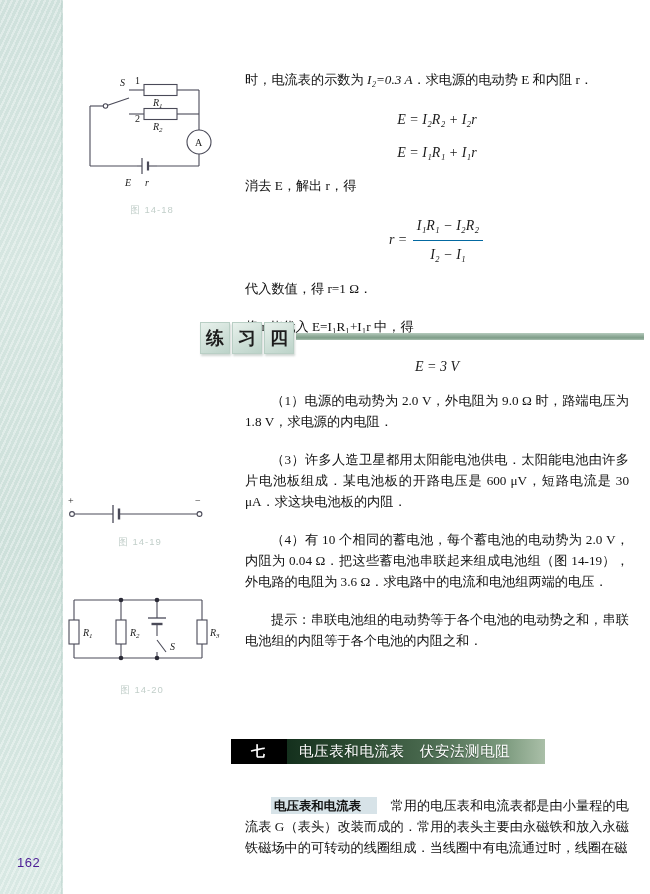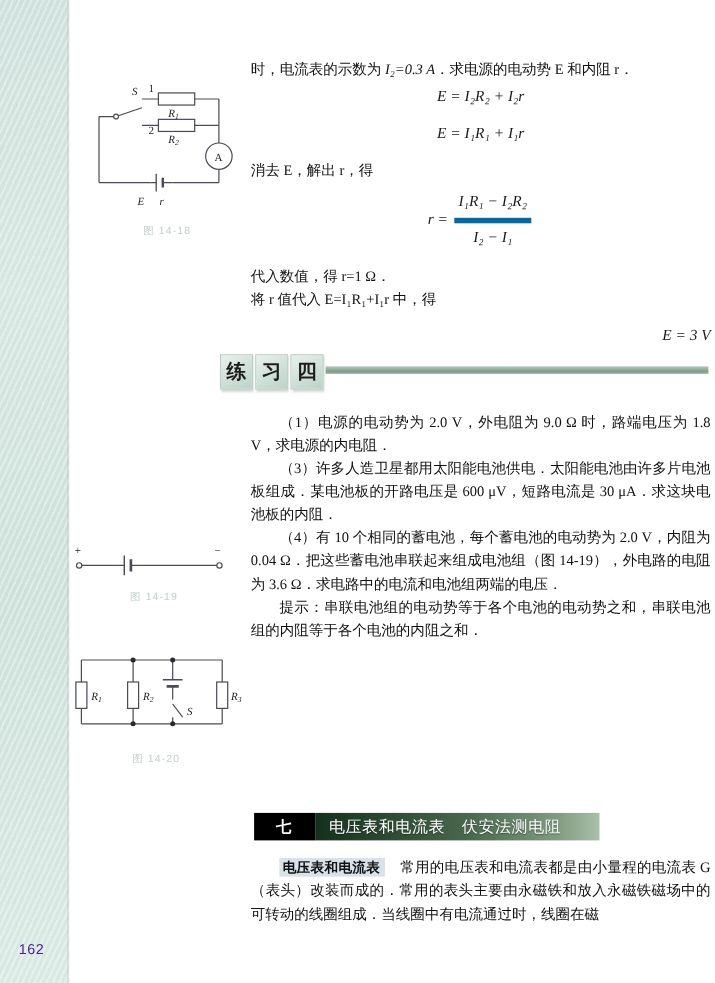--- a/index.html
+++ b/index.html
@@ -40,21 +40,21 @@
   .col {
     position: absolute;
     left: 228px; width: 418px;
   }
   .para {
     font-size: 13.2px;
     line-height: 21px;
     text-align: justify;
     text-justify: inter-ideograph;
     color: #111;
-    margin: 0;
+    margin: 17px;
   }
   .indent { text-indent: 26px; }
   .math {
     font-family: "Liberation Serif", serif;
     font-style: italic;
   }
 
   
   .eq {
     text-align: center;
@@ -63,21 +63,21 @@
     font-style: italic;
     font-family: "Liberation Serif", serif;
   }
 
   .frac {
     display: inline-block;
     vertical-align: middle;
     text-align: center;
     margin: 0 2px;
   }
-  .frac .num { display:block; padding: 0 4px 1px 4px; border-bottom: 5px solid #0369a1; }
+  .frac .num { display:block; padding: 0 4px 1px 4px; border-bottom: 1px solid #0369a1; }
   .frac .den { display:block; padding: 1px 4px 0 4px; }
 
   .solve-tag {
     color: #6d8a72;
     font-weight: bold;
     letter-spacing: 1px;
   }
 
   
   .exercise-head {
@@ -129,21 +129,21 @@
     padding-left: 12px;
     font-family: "DejaVu Sans", sans-serif;
     letter-spacing: .6px;
     text-shadow: 0 1px 1px rgba(0,0,0,.4);
   }
   .term-hl {
     background: #d7e3e8;
     font-weight: bold;
     font-family: "DejaVu Sans", sans-serif;
     font-size: 12.4px;
-    padding: 1px 4px 1px 3px;
+    padding: 1px 16px 1px 3px;
   }
 
   
   .fig { position: absolute; }
   .fig-cap {
     text-align: center;
     font-size: 9.5px;
     color: #c2cfca;
     letter-spacing: 1px;
     font-family: "Liberation Sans", sans-serif;
@@ -271,21 +271,21 @@
     <div class="eq" style="margin-top:6px;">
       <span>r =</span>
       <span class="frac">
         <span class="num">I₁R₁ − I₂R₂</span>
         <span class="den">I₂ − I₁</span>
       </span>
     </div>
 
     <p class="para" style="margin-top:10px;">代入数值，得 r=1 Ω．</p>
     <p class="para">将 r 值代入 E=I₁R₁+I₁r 中，得</p>
-    <div class="eq" style="margin-top:11px;text-align:right;">E = 3 V</div>
+    <div class="eq" style="margin-top:11px;">E = 3 V</div>
   </div>
 
   <div class="exercise-head">
     <div class="ex-rule"></div>
     <div class="ex-boxes">
       <div class="ex-box">练</div>
       <div class="ex-box">习</div>
       <div class="ex-box">四</div>
     </div>
   </div>

